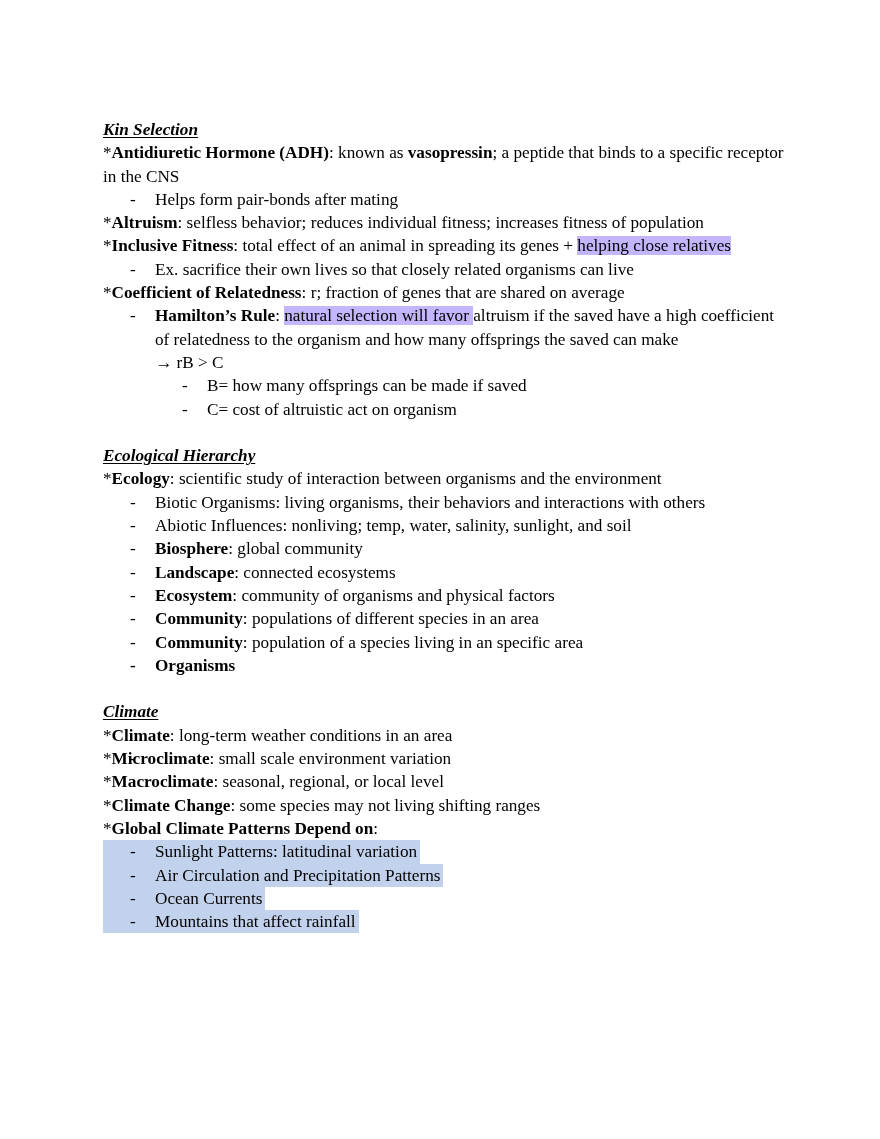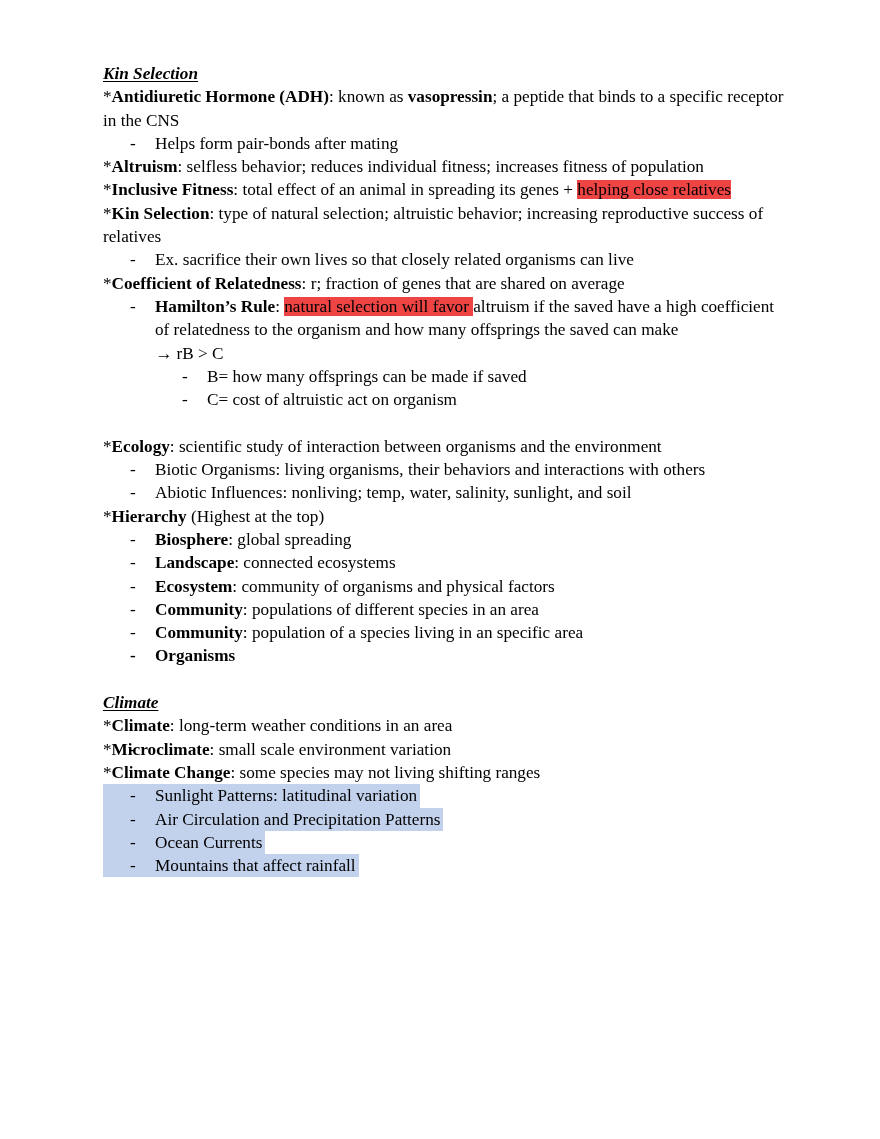--- a/index.html
+++ b/index.html
@@ -13,21 +13,21 @@
     font-family: "Liberation Serif", "DejaVu Serif", serif;
     color: #000000;
     overflow: hidden;
   }
   .page {
     position: relative;
     width: 880px;
     height: 1139px;
     background: #ffffff;
     box-sizing: border-box;
-    padding: 62px 95px 0 103px;
+    padding: 118px 95px 0 103px;
     border-radius: 14px;
   }
   .doc {
     font-size: 17.2px;
     line-height: 23.3px;
   }
 
   
   .section-heading {
     font-weight: bold;
@@ -68,21 +68,21 @@
   .bullet.bold-dash > .dash { font-weight: bold; }
 
   .arrow-line {
     padding-left: 52px;
     box-sizing: border-box;
   }
 
   .spacer { height: 23.3px; }
 
   .hl {
-    background-color: #ef4444;
+    background-color: #c4b5fd;
   }
   
   .bullet.hl-full {
     padding-left: 0;
   }
   .bullet.hl-full .hl-band {
     display: inline-block;
     position: relative;
     padding-left: 52px;
     padding-right: 3px;
@@ -111,23 +111,20 @@
     </div>
 
     <div class="entry">
       <span>*</span><span class="term">Altruism</span><span>: </span><span>selfless behavior; reduces individual fitness; increases fitness of population</span>
     </div>
 
     <div class="entry">
       <span>*</span><span class="term">Inclusive Fitness</span><span>: </span><span>total effect of an animal in spreading its genes + </span><span class="hl">helping close relatives</span>
     </div>
 
-    <div class="entry">
-      <span>*</span><span class="term">Kin Selection</span><span>: </span><span>type of natural selection; altruistic behavior; increasing reproductive success of relatives</span>
-    </div>
 
     <div class="bullet">
       <span class="dash">-</span><span>Ex. sacrifice their own lives so that closely related organisms can live</span>
     </div>
 
     <div class="entry">
       <span>*</span><span class="term">Coefficient of Relatedness</span><span>: </span><span>r; fraction of genes that are shared on average</span>
     </div>
 
     <div class="bullet">
@@ -139,39 +136,37 @@
     <div class="bullet2">
       <span class="dash">-</span><span>B= how many offsprings can be made if saved</span>
     </div>
 
     <div class="bullet2">
       <span class="dash">-</span><span>C= cost of altruistic act on organism</span>
     </div>
 
     <div class="spacer"></div>
 
+    <div class="section-heading">Ecological Hierarchy</div>
 
     <div class="entry">
       <span>*</span><span class="term">Ecology</span><span>: </span><span>scientific study of interaction between organisms and the environment</span>
     </div>
 
     <div class="bullet">
       <span class="dash">-</span><span>Biotic Organisms: living organisms, their behaviors and interactions with others</span>
     </div>
 
     <div class="bullet">
       <span class="dash">-</span><span>Abiotic Influences: nonliving; temp, water, salinity, sunlight, and soil</span>
     </div>
 
-    <div class="entry">
-      <span>*</span><span class="term">Hierarchy</span><span> </span><span>(Highest at the top)</span>
-    </div>
-
-    <div class="bullet">
-      <span class="dash">-</span><span class="term">Biosphere</span><span>: </span><span>global spreading</span>
+
+    <div class="bullet">
+      <span class="dash">-</span><span class="term">Biosphere</span><span>: </span><span>global community</span>
     </div>
 
     <div class="bullet">
       <span class="dash">-</span><span class="term">Landscape</span><span>: </span><span>connected ecosystems</span>
     </div>
 
     <div class="bullet">
       <span class="dash">-</span><span class="term">Ecosystem</span><span>: </span><span>community of organisms and physical factors</span>
     </div>
 
@@ -196,25 +191,31 @@
     </div>
 
     <div class="bullet">
       <span class="dash">-</span>
     </div>
 
     <div class="entry">
       <span>*</span><span class="term">Microclimate</span><span>: </span><span>small scale environment variation</span>
     </div>
 
+    <div class="entry">
+      <span>*</span><span class="term">Macroclimate</span><span>: </span><span>seasonal, regional, or local level</span>
+    </div>
 
     <div class="entry">
       <span>*</span><span class="term">Climate Change</span><span>: </span><span>some species may not living shifting ranges</span>
     </div>
 
+    <div class="entry">
+      <span>*</span><span class="term">Global Climate Patterns Depend on</span><span>:</span>
+    </div>
 
     <div class="bullet hl-full">
       <span class="hl-band"><span class="dash">-</span><span>Sunlight Patterns: latitudinal variation</span></span>
     </div>
 
     <div class="bullet hl-full">
       <span class="hl-band"><span class="dash">-</span><span>Air Circulation and Precipitation Patterns</span></span>
     </div>
 
     <div class="bullet hl-full">

